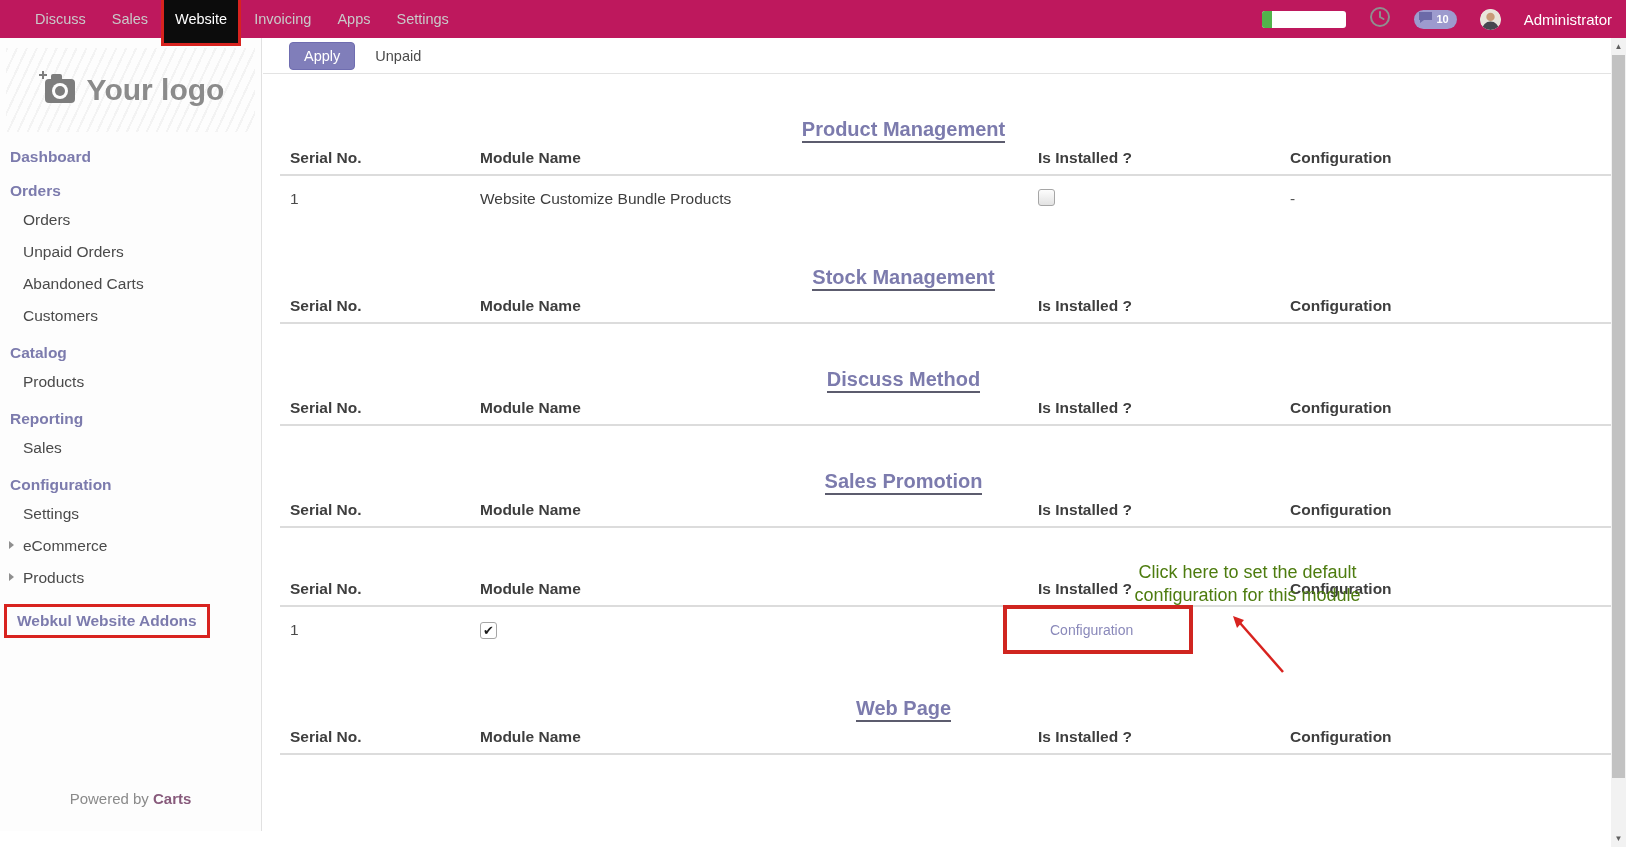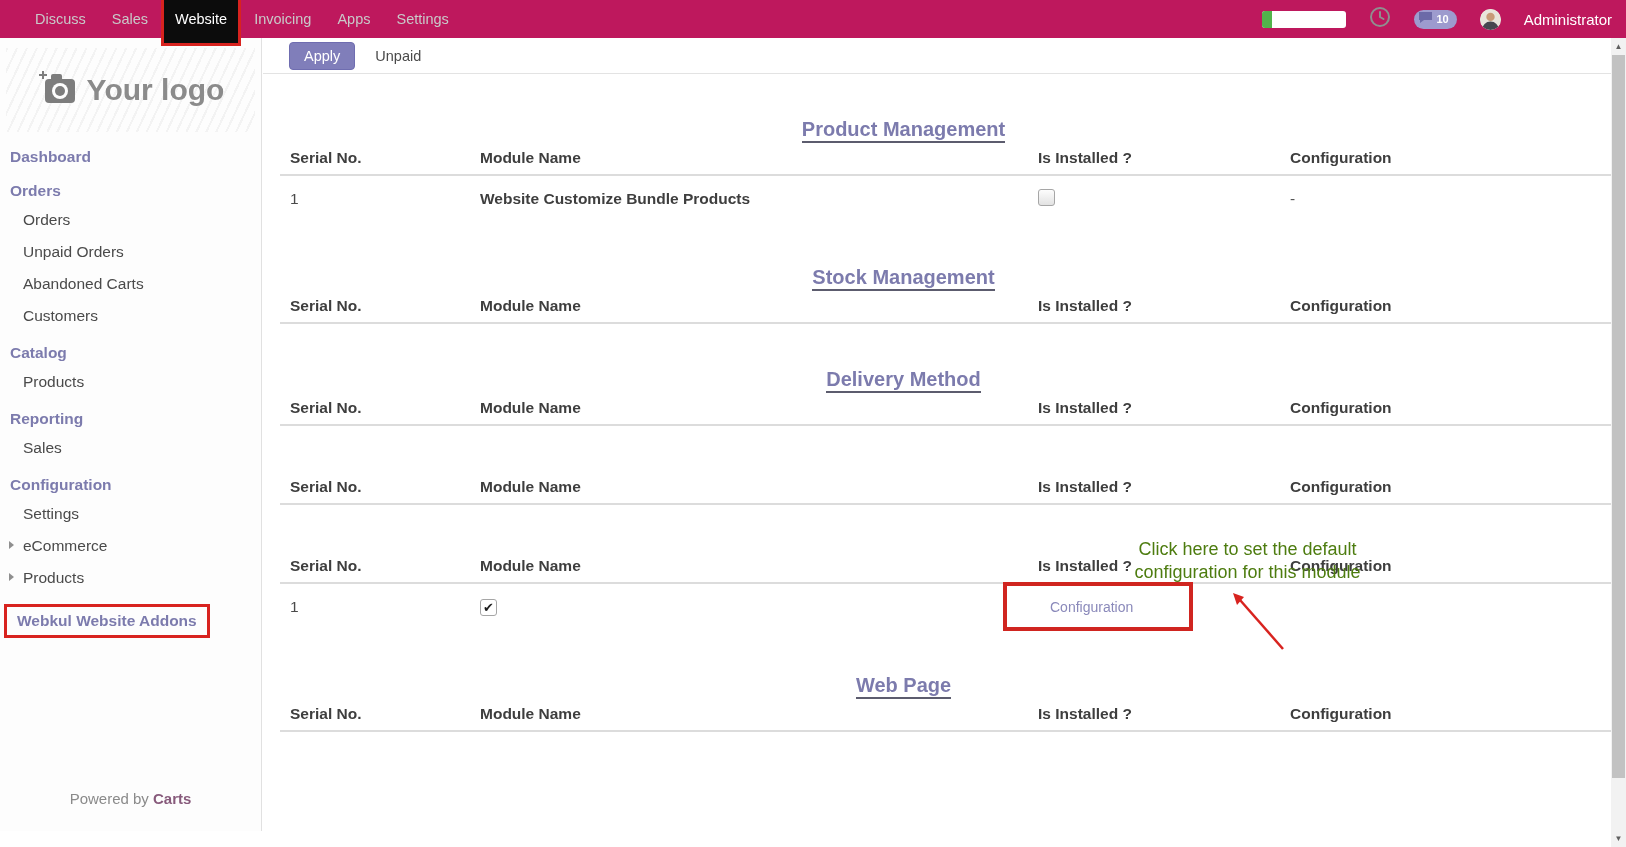--- a/index.html
+++ b/index.html
@@ -46,21 +46,21 @@
     font-family:inherit; cursor:pointer; padding:5px 8px; }
   #sections { padding-left:17px; position:relative; }
   .mod-section { position:relative; padding-top:44px; }
   .sec-title { width:1247px; text-align:center; font-size:20px; }
   .sec-title span { color:#7c7bad; font-weight:bold; border-bottom:2px solid #5c5c6e; padding-bottom:1px; }
   .thead, .trow { display:grid; grid-template-columns:190px 558px 252px 1fr; }
   .thead { margin-top:8px; border-bottom:2px solid #dcdcdc; padding-bottom:7px;
     font-weight:bold; color:#3e3e3e; font-size:15.5px; }
   .thead > div, .trow > div { padding-left:10px; }
   .trow { height:46px; align-items:center; font-size:15.5px; color:#4a4a4a; }
-  .module-cell { font-weight:bold; color:#3e3e3e; }
+  .module-cell { font-weight:normal; color:#3e3e3e; }
   .cb { width:17px; height:17px; border:1px solid #a6a6a6; border-radius:3px;
     background:linear-gradient(#fdfdfd,#e2e2e2); display:inline-flex; align-items:center;
     justify-content:center; cursor:pointer; }
   .cb.checked { background:#fff; }
   .cb.checked::after { content:"\2714"; color:#1c1c1c; font-size:13px; }
   .dash-cell { color:#555; }
   .cfg-wrap { position:relative; display:inline-block; margin-left:12px; }
   .cfg-link { color:#8a89ba; font-size:14px; cursor:pointer; text-decoration:none; }
   .red-box { position:absolute; left:-47px; top:-16px; width:190px; height:49px;
     border:4px solid #d02520; pointer-events:none; }
@@ -160,29 +160,30 @@
       <section class="mod-section">
         <h2 class="sec-title"><span>Stock Management</span></h2>
         <div class="thead">
           <div>Serial No.</div>
           <div>Module Name</div>
           <div>Is Installed ?</div>
           <div>Configuration</div>
         </div>
       </section>
       <section class="mod-section">
-        <h2 class="sec-title"><span>Delivery Method</span></h2>
-        <div class="thead">
-          <div>Serial No.</div>
-          <div>Module Name</div>
-          <div>Is Installed ?</div>
-          <div>Configuration</div>
-        </div>
-      </section>
-      <section class="mod-section">
+        <h2 class="sec-title"><span>Discuss Method</span></h2>
+        <div class="thead">
+          <div>Serial No.</div>
+          <div>Module Name</div>
+          <div>Is Installed ?</div>
+          <div>Configuration</div>
+        </div>
+      </section>
+      <section class="mod-section">
+        <h2 class="sec-title"><span>Sales Promotion</span></h2>
         <div class="thead">
           <div>Serial No.</div>
           <div>Module Name</div>
           <div>Is Installed ?</div>
           <div>Configuration</div>
         </div>
       </section>
       <section class="mod-section">
         <div class="annotation">Click here to set the default<br>configuration for this module</div>
         <svg class="ann-arrow" width="70" height="64">

